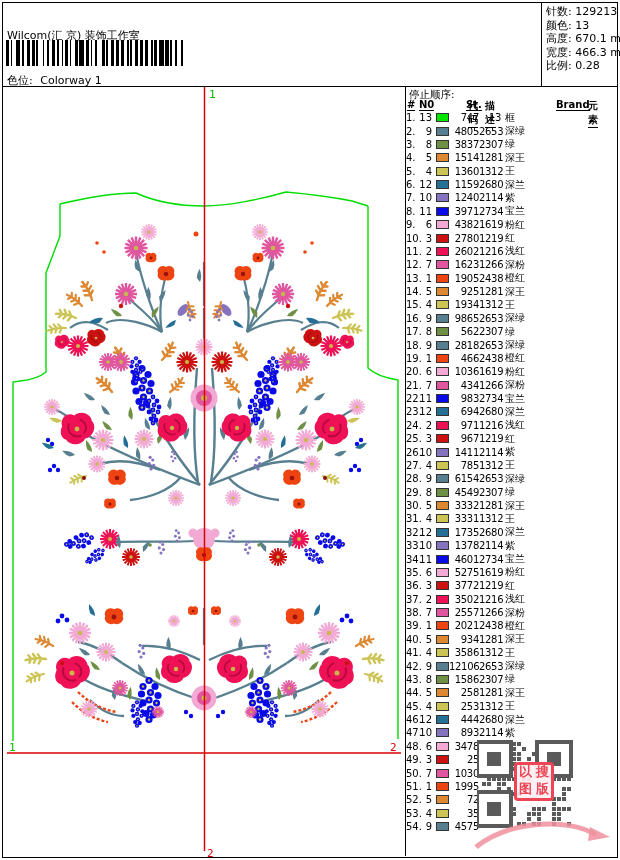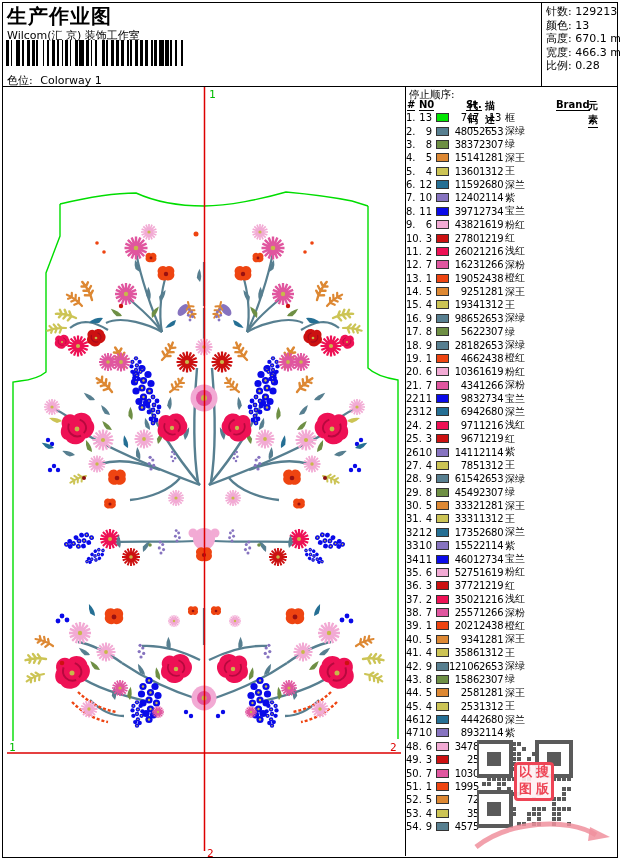--- a/index.html
+++ b/index.html
@@ -283,21 +283,20 @@
     <g>
       <line x1="204.5" y1="87" x2="204.5" y2="851" stroke="#dd0000" stroke-width="1.5"></line>
       <line x1="7" y1="753" x2="401" y2="753" stroke="#dd0000" stroke-width="1.5"></line>
       <text x="209" y="98" font-size="11" font-family="DejaVu Sans Mono, monospace" fill="#00bb00">1</text>
       <text x="9" y="751" font-size="11" font-family="DejaVu Sans Mono, monospace" fill="#00bb00">1</text>
       <text x="390" y="751" font-size="11" font-family="DejaVu Sans Mono, monospace" fill="#dd0000">2</text>
       <text x="207" y="857" font-size="11" font-family="DejaVu Sans Mono, monospace" fill="#dd0000">2</text>
     </g>
   </svg>
 
-  <div class="abs title">生产作业图</div>
   <div class="abs company">Wilcom(汇 京) 装饰工作室</div>
   <div class="abs barcode" id="barcode"><i style="width: 3.2px; background: rgb(0, 0, 0);"></i><i style="width: 1.6px; background: transparent;"></i><i style="width: 1.6px; background: rgb(0, 0, 0);"></i><i style="width: 3.2px; background: transparent;"></i><i style="width: 4.8px; background: rgb(0, 0, 0);"></i><i style="width: 1.6px; background: transparent;"></i><i style="width: 1.6px; background: rgb(0, 0, 0);"></i><i style="width: 3.2px; background: transparent;"></i><i style="width: 3.2px; background: rgb(0, 0, 0);"></i><i style="width: 1.6px; background: transparent;"></i><i style="width: 3.2px; background: rgb(0, 0, 0);"></i><i style="width: 1.6px; background: transparent;"></i><i style="width: 1.6px; background: rgb(0, 0, 0);"></i><i style="width: 4.8px; background: transparent;"></i><i style="width: 1.6px; background: rgb(0, 0, 0);"></i><i style="width: 3.2px; background: transparent;"></i><i style="width: 1.6px; background: rgb(0, 0, 0);"></i><i style="width: 3.2px; background: transparent;"></i><i style="width: 3.2px; background: rgb(0, 0, 0);"></i><i style="width: 1.6px; background: transparent;"></i><i style="width: 1.6px; background: rgb(0, 0, 0);"></i><i style="width: 3.2px; background: transparent;"></i><i style="width: 1.6px; background: rgb(0, 0, 0);"></i><i style="width: 1.6px; background: transparent;"></i><i style="width: 3.2px; background: rgb(0, 0, 0);"></i><i style="width: 1.6px; background: transparent;"></i><i style="width: 1.6px; background: rgb(0, 0, 0);"></i><i style="width: 3.2px; background: transparent;"></i><i style="width: 3.2px; background: rgb(0, 0, 0);"></i><i style="width: 1.6px; background: transparent;"></i><i style="width: 4.8px; background: rgb(0, 0, 0);"></i><i style="width: 1.6px; background: transparent;"></i><i style="width: 3.2px; background: rgb(0, 0, 0);"></i><i style="width: 1.6px; background: transparent;"></i><i style="width: 1.6px; background: rgb(0, 0, 0);"></i><i style="width: 3.2px; background: transparent;"></i><i style="width: 1.6px; background: rgb(0, 0, 0);"></i><i style="width: 4.8px; background: transparent;"></i><i style="width: 3.2px; background: rgb(0, 0, 0);"></i><i style="width: 1.6px; background: transparent;"></i><i style="width: 1.6px; background: rgb(0, 0, 0);"></i><i style="width: 3.2px; background: transparent;"></i><i style="width: 3.2px; background: rgb(0, 0, 0);"></i><i style="width: 1.6px; background: transparent;"></i><i style="width: 3.2px; background: rgb(0, 0, 0);"></i><i style="width: 1.6px; background: transparent;"></i><i style="width: 3.2px; background: rgb(0, 0, 0);"></i><i style="width: 3.2px; background: transparent;"></i><i style="width: 1.6px; background: rgb(0, 0, 0);"></i><i style="width: 1.6px; background: transparent;"></i><i style="width: 1.6px; background: rgb(0, 0, 0);"></i><i style="width: 3.2px; background: transparent;"></i><i style="width: 3.2px; background: rgb(0, 0, 0);"></i><i style="width: 1.6px; background: transparent;"></i><i style="width: 3.2px; background: rgb(0, 0, 0);"></i><i style="width: 1.6px; background: transparent;"></i><i style="width: 3.2px; background: rgb(0, 0, 0);"></i><i style="width: 3.2px; background: transparent;"></i><i style="width: 1.6px; background: rgb(0, 0, 0);"></i><i style="width: 1.6px; background: transparent;"></i><i style="width: 3.2px; background: rgb(0, 0, 0);"></i><i style="width: 1.6px; background: transparent;"></i><i style="width: 4.8px; background: rgb(0, 0, 0);"></i><i style="width: 1.6px; background: transparent;"></i><i style="width: 3.2px; background: rgb(0, 0, 0);"></i><i style="width: 1.6px; background: transparent;"></i><i style="width: 1.6px; background: rgb(0, 0, 0);"></i><i style="width: 3.2px; background: transparent;"></i><i style="width: 1.6px; background: rgb(0, 0, 0);"></i><i style="width: 4.8px; background: transparent;"></i><i style="width: 1.6px; background: rgb(0, 0, 0);"></i></div>
   <div class="abs colorline">
     <span class="lab">色位:</span>
     <span class="val">Colorway 1</span>
   </div>
 
   <div class="abs infobox">
     <div><span>针数:</span> <span>129213</span></div>
     <div><span>颜色:</span> <span>13</span></div>
@@ -574,21 +573,21 @@
         <span class="rneedle">12</span>
         <span class="rsw" style="background: rgb(37, 111, 148);"></span>
         <span class="rst">1735</span>
         <span class="rcode">2680</span>
         <span class="rdesc">深兰</span>
       </div>
       <div class="trow">
         <span class="rseq">33.</span>
         <span class="rneedle">10</span>
         <span class="rsw" style="background: rgb(134, 115, 191);"></span>
-        <span class="rst">1552</span>
+        <span class="rst">1378</span>
         <span class="rcode">2114</span>
         <span class="rdesc">紫</span>
       </div>
       <div class="trow">
         <span class="rseq">34.</span>
         <span class="rneedle">11</span>
         <span class="rsw" style="background: rgb(10, 10, 232);"></span>
         <span class="rst">4601</span>
         <span class="rcode">2734</span>
         <span class="rdesc">宝兰</span>

